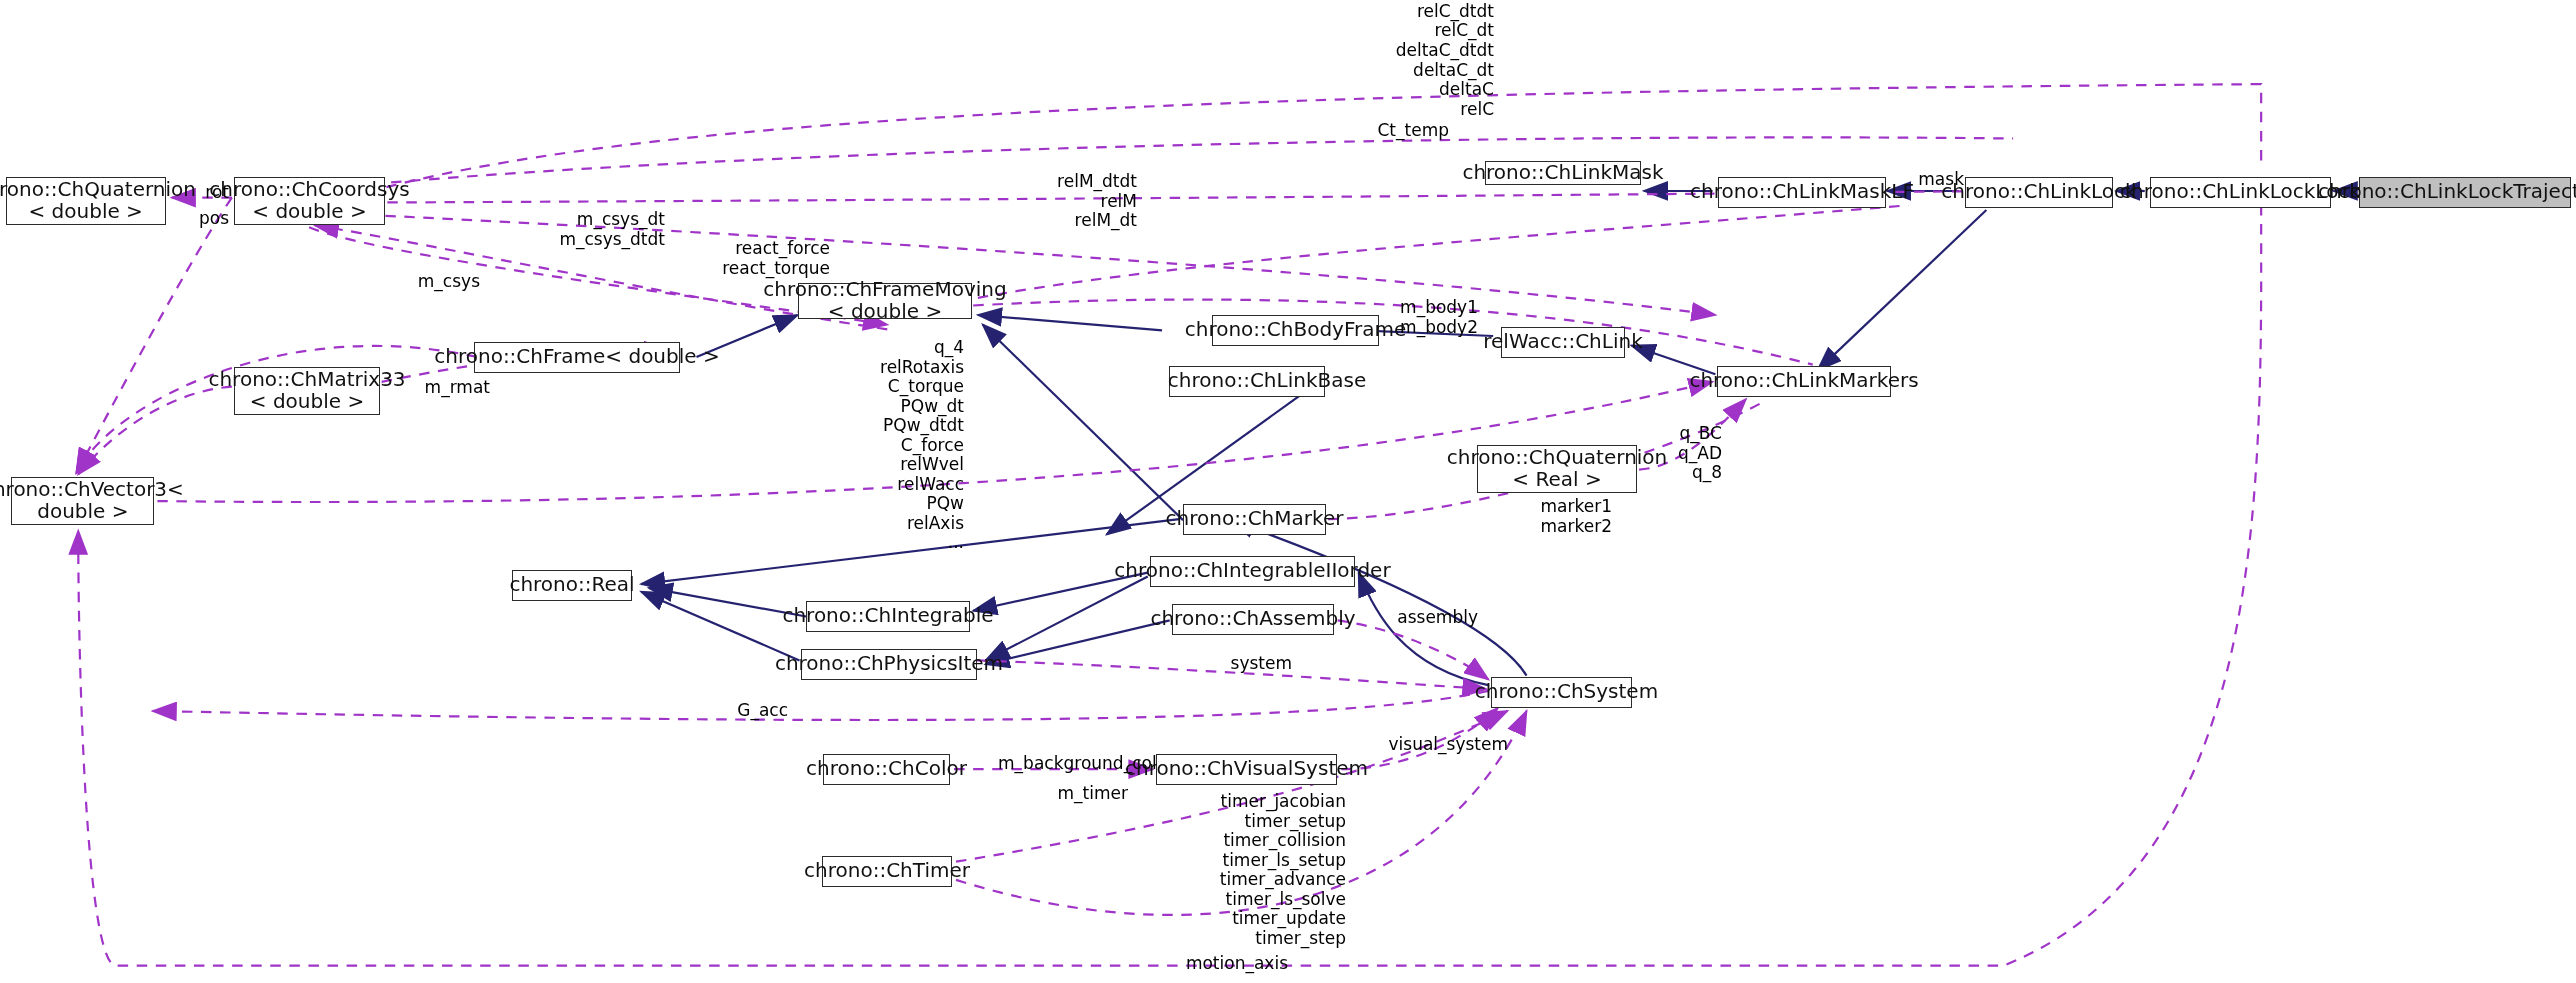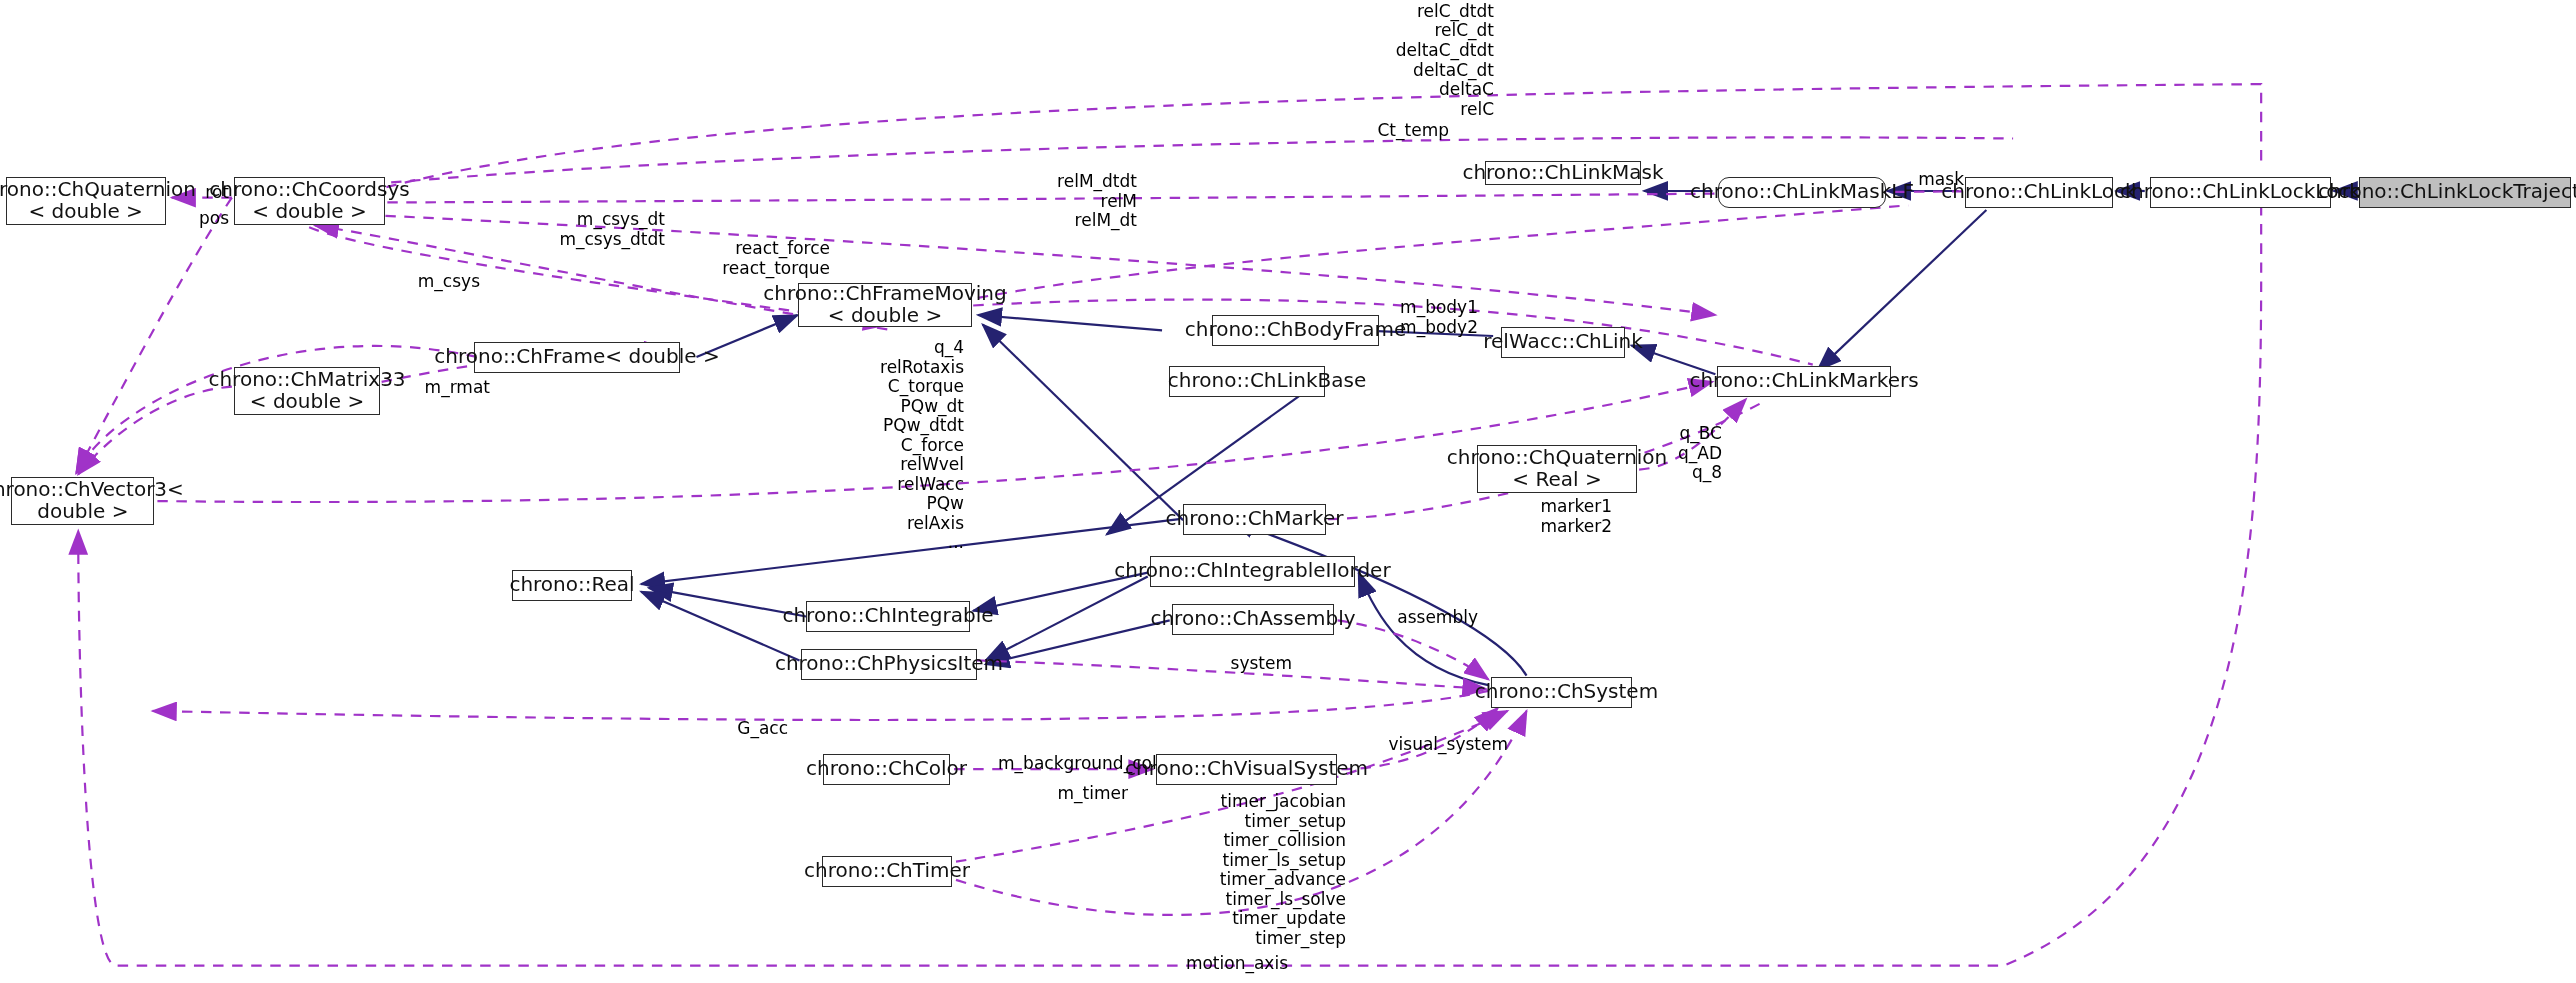--- a/index.html
+++ b/index.html
@@ -120,40 +120,40 @@
 
   <div class="node" style="left: 5.7px; top: 177px; width: 160px; height: 48px;">chrono::ChQuaternion
 &lt; double &gt;</div>
   <div class="node" style="left: 234px; top: 177px; width: 151px; height: 48px;">chrono::ChCoordsys
 &lt; double &gt;</div>
   <div class="node" style="left: 11.4px; top: 477px; width: 143px; height: 48px;">chrono::ChVector3&lt;
 double &gt;</div>
   <div class="node" style="left: 234px; top: 367px; width: 146px; height: 48px; text-align: center;">chrono::ChMatrix33
 &lt; double &gt;</div>
   <div class="node" style="left: 474px; top: 342px; width: 206px; height: 30.5px;">chrono::ChFrame&lt; double &gt;</div>
-  <div class="node" style="left: 798px; top: 283px; width: 174px; height: 44px;">chrono::ChFrameMoving
+  <div class="node" style="left: 798px; top: 283px; width: 174px; height: 36px;">chrono::ChFrameMoving
 &lt; double &gt;</div>
   <div class="node" style="left: 1164px; top: 315px; width: 167px; height: 30.5px; margin-left: 48px;">chrono::ChBodyFrame</div>
   <div class="node" style="left: 1169px; top: 366px; width: 156px; height: 30.5px; padding-left: 40px;">chrono::ChLinkBase</div>
   <div class="node" style="left: 1501px; top: 327px; width: 124px; height: 30.5px;">relWacc::ChLink</div>
   <div class="node" style="left: 1717px; top: 366px; width: 174px; height: 30.5px;">chrono::ChLinkMarkers</div>
   <div class="node" style="left: 1477px; top: 445px; width: 160px; height: 48px;">chrono::ChQuaternion
 &lt; Real &gt;</div>
   <div class="node" style="left: 1183px; top: 504px; width: 143px; height: 30.5px;">chrono::ChMarker</div>
   <div class="node" style="left: 512px; top: 570px; width: 120px; height: 30.5px;">chrono::Real</div>
   <div class="node" style="left: 806px; top: 601px; width: 164px; height: 30.5px;">chrono::ChIntegrable</div>
   <div class="node" style="left: 1150px; top: 556px; width: 205px; height: 30.5px;">chrono::ChIntegrableIIorder</div>
   <div class="node" style="left: 1172px; top: 604px; width: 162px; height: 30.5px;">chrono::ChAssembly</div>
   <div class="node" style="left: 801px; top: 649px; width: 176px; height: 30.5px;">chrono::ChPhysicsItem</div>
   <div class="node" style="left: 1491px; top: 677px; width: 141px; height: 30.5px; padding-left: 10px;">chrono::ChSystem</div>
   <div class="node" style="left: 823px; top: 754px; width: 127px; height: 30.5px;">chrono::ChColor</div>
   <div class="node" style="left: 1156px; top: 754px; width: 181px; height: 30.5px;">chrono::ChVisualSystem</div>
   <div class="node" style="left: 822px; top: 856px; width: 130px; height: 30.5px;">chrono::ChTimer</div>
   <div class="node" style="left: 1485px; top: 161px; width: 156px; height: 24px;">chrono::ChLinkMask</div>
-  <div class="node" style="left: 1718px; top: 177px; width: 168px; height: 30.5px; border-radius: 11px;">chrono::ChLinkMaskLF</div>
+  <div class="node" style="left: 1718px; top: 177px; width: 168px; height: 30.5px;">chrono::ChLinkMaskLF</div>
   <div class="node" style="left: 1965px; top: 177px; width: 148px; height: 30.5px;">chrono::ChLinkLock</div>
   <div class="node" style="left: 2150px; top: 177px; width: 181px; height: 30.5px;">chrono::ChLinkLockLock</div>
   <div class="node highlight" style="left: 2359px; top: 177px; width: 212px; height: 30.5px;">chrono::ChLinkLockTrajectory</div>
 
   <div class="edge-label" style="left: 1322px; top: 1.9px; width: 172px;">relC_dtdt
 relC_dt
 deltaC_dtdt
 deltaC_dt
 deltaC
 relC</div>
@@ -183,21 +183,21 @@
 relAxis
 ...</div>
   <div class="edge-label" style="left: 395px; top: 378px; width: 95px;">m_rmat</div>
   <div class="edge-label" style="left: 1646px; top: 424px; width: 76px;">q_BC
 q_AD
 q_8</div>
   <div class="edge-label" style="left: 1498px; top: 497px; width: 114px;">marker1
 marker2</div>
   <div class="edge-label" style="left: 1364px; top: 608px; width: 114px;">assembly</div>
   <div class="edge-label" style="left: 1197px; top: 654px; width: 95px;">system</div>
-  <div class="edge-label" style="left: 702px; top: 701px; width: 86px; margin-top: 18px;">G_acc</div>
+  <div class="edge-label" style="left: 702px; top: 701px; width: 86px;">G_acc</div>
   <div class="edge-label" style="left: 1355px; top: 735px; width: 153px;">visual_system</div>
   <div class="edge-label" style="left: 983px; top: 754px; width: 191px;">m_background_color</div>
   <div class="edge-label" style="left: 1023px; top: 784px; width: 105px;">m_timer</div>
   <div class="edge-label" style="left: 1174px; top: 792px; width: 172px;">timer_jacobian
 timer_setup
 timer_collision
 timer_ls_setup
 timer_advance
 timer_ls_solve
 timer_update

